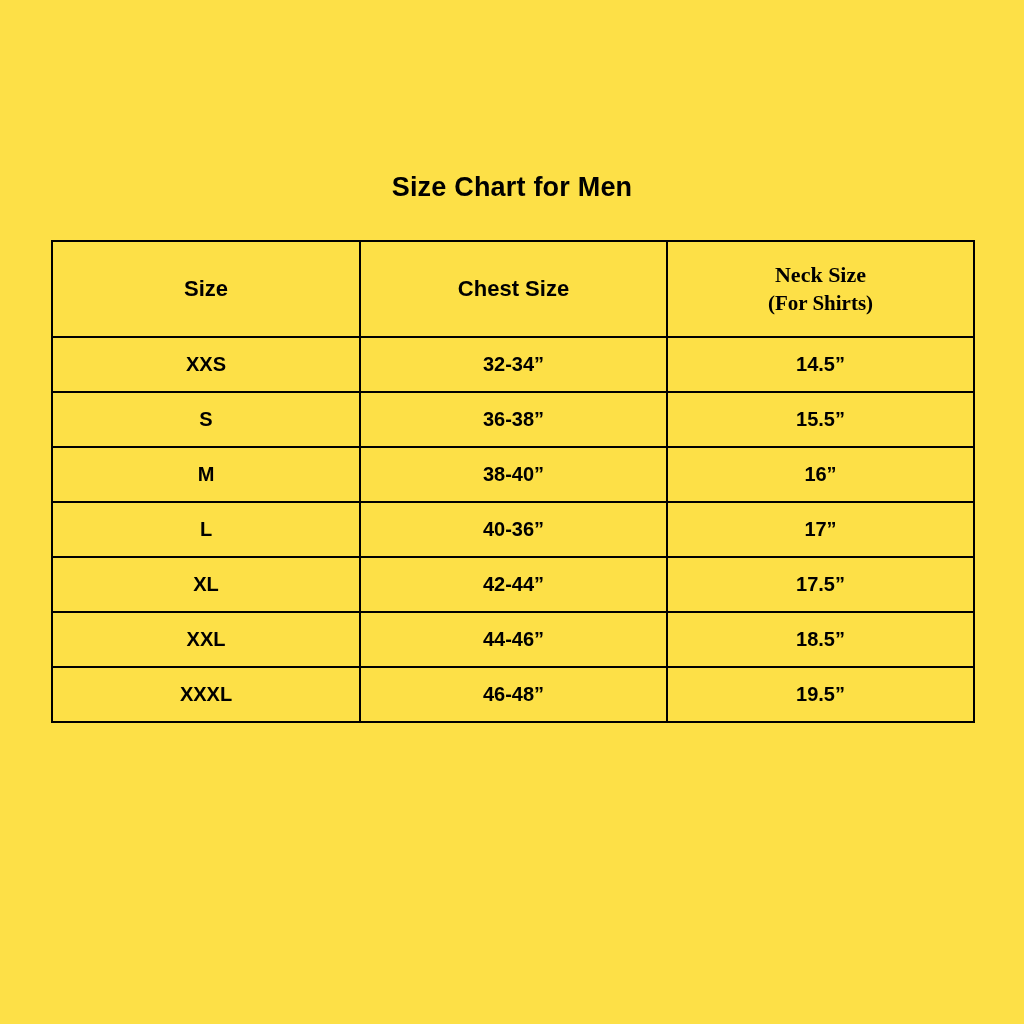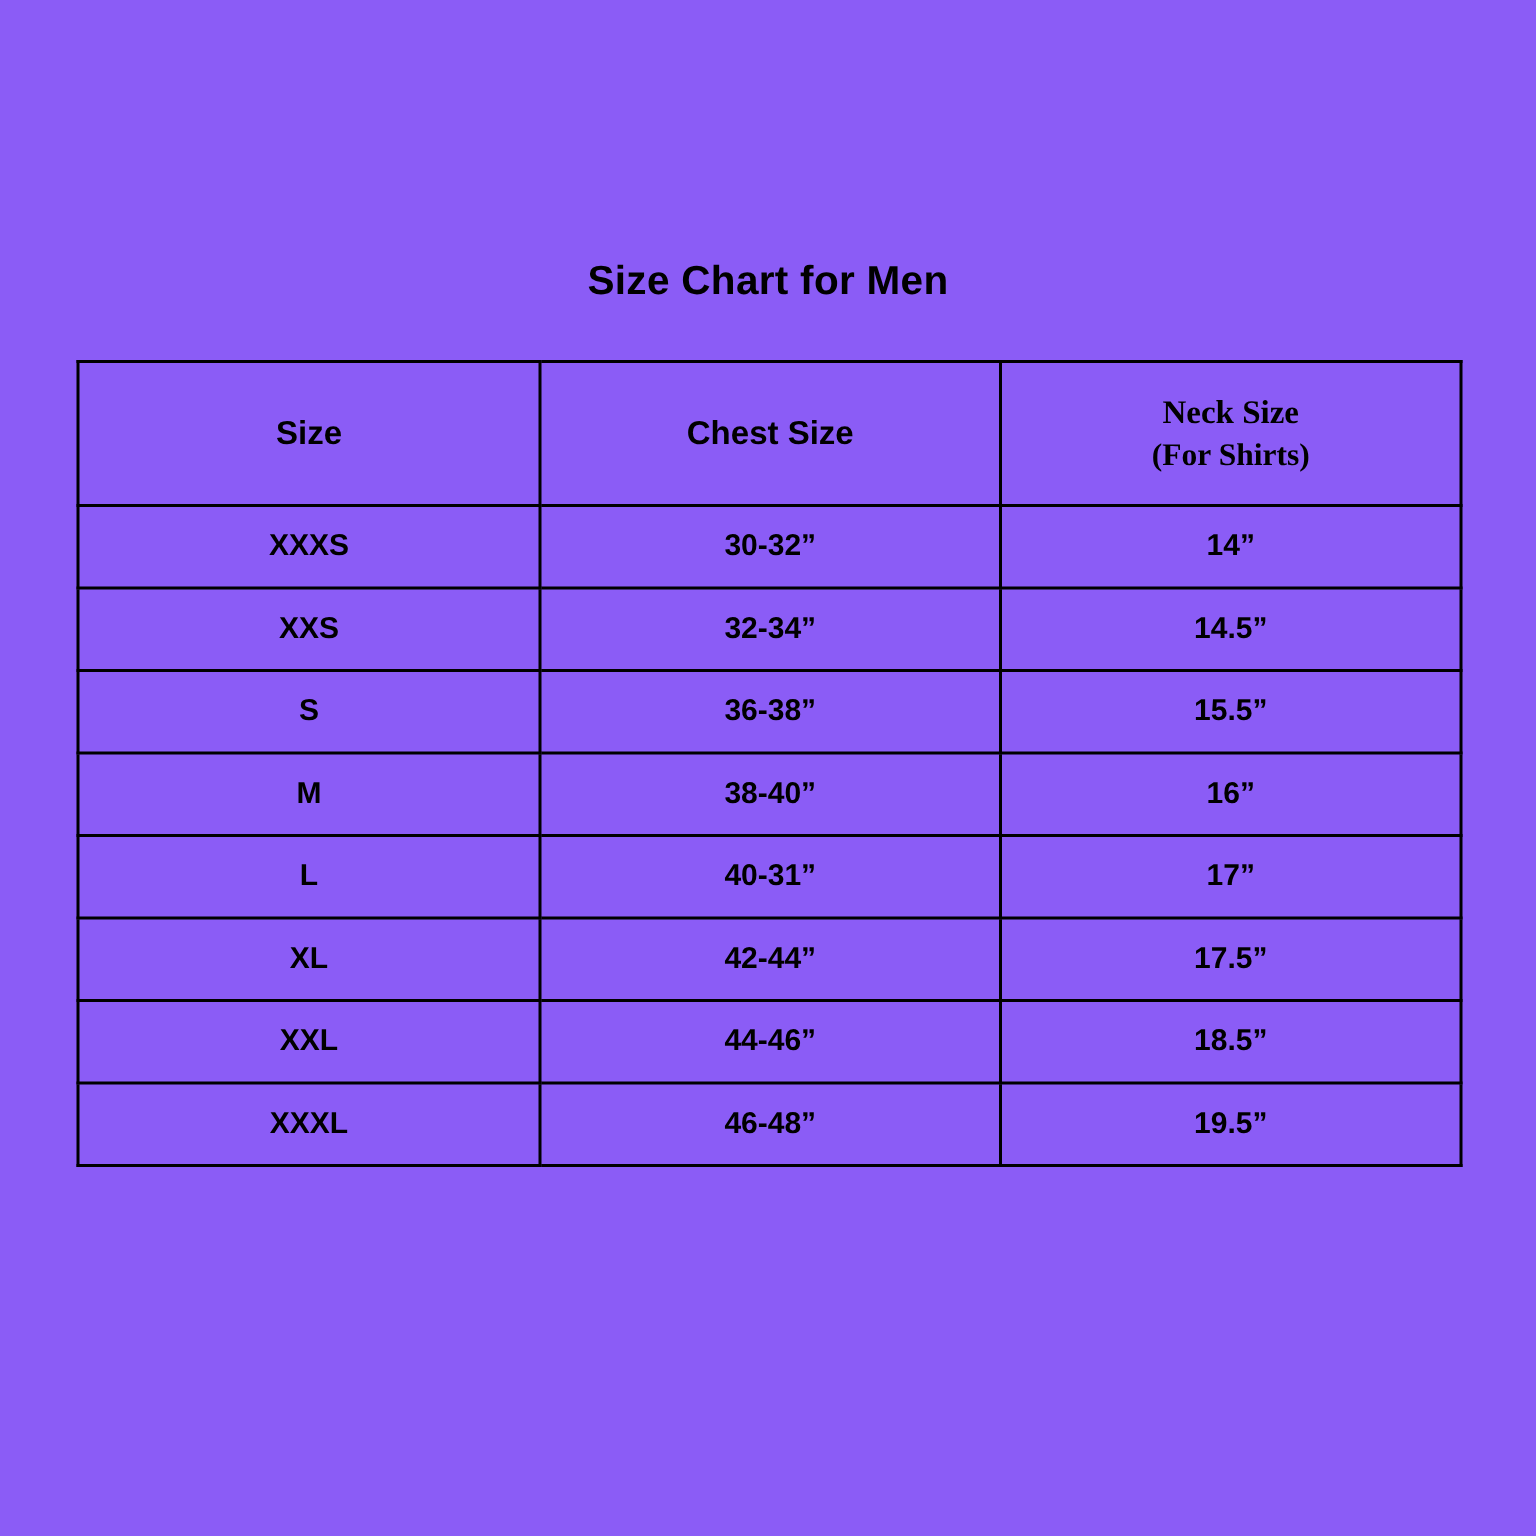--- a/index.html
+++ b/index.html
@@ -14,21 +14,21 @@
     color: #000000;
     position: relative;
     overflow: hidden;
   }
   .page {
     position: absolute;
     left: 0;
     top: 0;
     width: 1024px;
     height: 1024px;
-    background: #8b5cf6;
+    background: #fde047;
   }
   .chart-title {
     position: absolute;
     left: 0;
     top: 172px;
     width: 1024px;
     text-align: center;
     font-size: 27px;
     font-weight: bold;
     letter-spacing: 0.2px;
@@ -89,42 +89,37 @@
           <span>Chest Size</span>
         </th>
         <th class="col-neck">
           <span>Neck Size</span>
           <span class="hdr-sub">(For Shirts)</span>
         </th>
       </tr>
     </thead>
     <tbody>
       <tr>
-        <td>XXXS</td>
-        <td>30-32”</td>
-        <td>14”</td>
-      </tr>
-      <tr>
         <td>XXS</td>
         <td>32-34”</td>
         <td>14.5”</td>
       </tr>
       <tr>
         <td>S</td>
         <td>36-38”</td>
         <td>15.5”</td>
       </tr>
       <tr>
         <td>M</td>
         <td>38-40”</td>
         <td>16”</td>
       </tr>
       <tr>
         <td>L</td>
-        <td>40-31”</td>
+        <td>40-36”</td>
         <td>17”</td>
       </tr>
       <tr>
         <td>XL</td>
         <td>42-44”</td>
         <td>17.5”</td>
       </tr>
       <tr>
         <td>XXL</td>
         <td>44-46”</td>

